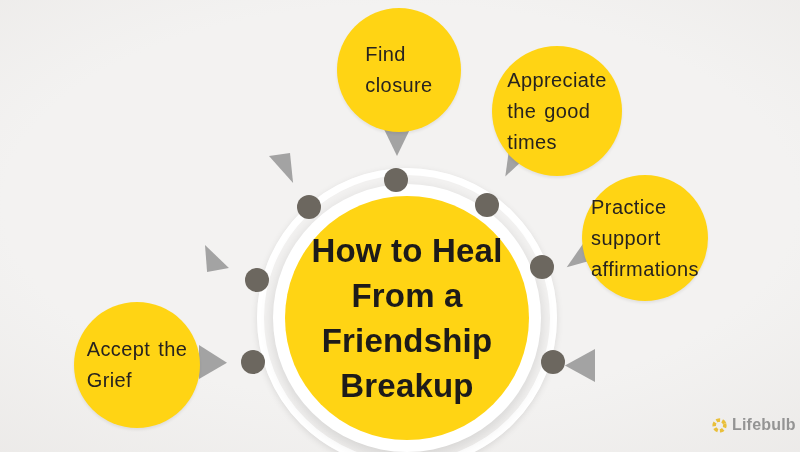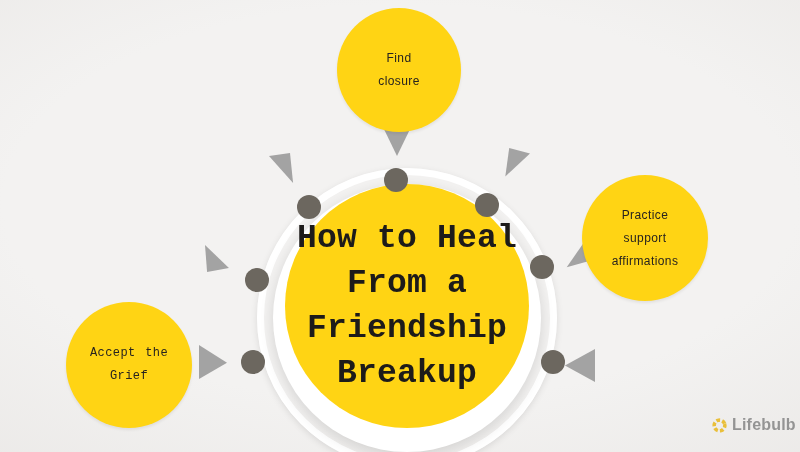--- a/index.html
+++ b/index.html
@@ -24,56 +24,56 @@
   
   .center-halo{
     position:absolute; left:273px; top:184px;
     width:268px; height:268px;
     background:var(--ring,#ffffff);
     border-radius:50%;
     box-shadow:0 4px 14px rgba(0,0,0,0.13);
     z-index:3;
   }
   .center-circle{
-    position:absolute; left:12px; top:0;
+    position:absolute; left:12px; top:12px;
     width:244px; height:244px;
     background:var(--bubble,#ffd414);
     border-radius:50%;
-    display:flex; align-items:center; justify-content:center;font-family:Liberation Mono, monospace;
+    display:flex; align-items:center; justify-content:center;
   }
   .center-title{
     margin:0;
     font-size:33px; line-height:45px; font-weight:700;
     letter-spacing:0.2px;
     color:var(--title_text,#1d1b1a);
     text-align:center;
     white-space:pre-line;
   }
   
   .bubble{
     position:absolute;
     background:var(--bubble,#ffd414);
     border-radius:50%;
     display:flex; align-items:center; justify-content:center;
     box-shadow:0 2px 3px rgba(0,0,0,0.07);
     z-index:3;
   }
   .bubble-label{
-    font-size:12px; line-height:23px; font-weight:500;
+    font-size:20px; line-height:31px; font-weight:500;
     letter-spacing:0.4px; word-spacing:2px;
     color:var(--label_text,#27231f);
-    text-align:center;
+    text-align:left;
     white-space:pre-line;
   }
   .b-find       {left:337px; top:8px;   width:124px; height:124px;}
   .b-lean       {left:181px; top:53px;  width:130px; height:130px;}
   .b-appreciate {left:492px; top:46px;  width:130px; height:130px;}
   .b-takecare   {left:98px;  top:171px; width:130px; height:130px;}
   .b-practice   {left:582px; top:175px; width:126px; height:126px;}
-  .b-accept     {left:66px;  top:302px; width:126px; height:126px;font-family:Liberation Mono, monospace;}
+  .b-accept     {left:74px;  top:302px; width:126px; height:126px;}
   .b-form       {left:588px; top:304px; width:126px; height:126px;}
   
   .tail{ position:absolute; background:var(--tail,#a3a3a3); z-index:2; }
   .t-find       {left:383px; top:130px; width:28px; height:26px; clip-path:polygon(5% 0, 95% 0, 50% 100%);}
   .t-lean       {left:269px; top:153px; width:28px; height:31px; clip-path:polygon(0% 10%, 75% 0%, 86% 97%);}
   .t-appreciate {left:504px; top:148px; width:26px; height:30px; clip-path:polygon(20% 0%, 100% 18%, 5% 95%);}
   .t-takecare   {left:205px; top:245px; width:26px; height:27px; clip-path:polygon(0% 0%, 92% 85%, 8% 100%);}
   .t-practice   {left:565px; top:233px; width:34px; height:36px; clip-path:polygon(75% 0%, 100% 70%, 5% 95%);}
   .t-accept     {left:199px; top:345px; width:28px; height:34px; clip-path:polygon(0% 0%, 100% 52%, 0% 100%);}
   .t-form       {left:564px; top:349px; width:31px; height:33px; clip-path:polygon(100% 0%, 3% 50%, 100% 100%);}
@@ -114,20 +114,25 @@
   <div class="tail t-appreciate"></div>
   <div class="tail t-takecare"></div>
   <div class="tail t-practice"></div>
   <div class="tail t-accept"></div>
   <div class="tail t-form"></div>
 
   <div class="bubble b-find">
     <span class="bubble-label">Find
 closure</span>
   </div>
+  <div class="bubble b-appreciate">
+    <span class="bubble-label">Appreciate
+the good
+times</span>
+  </div>
   <div class="bubble b-practice">
     <span class="bubble-label">Practice
 support
 affirmations</span>
   </div>
   <div class="bubble b-accept">
     <span class="bubble-label">Accept the
 Grief</span>
   </div>
 

